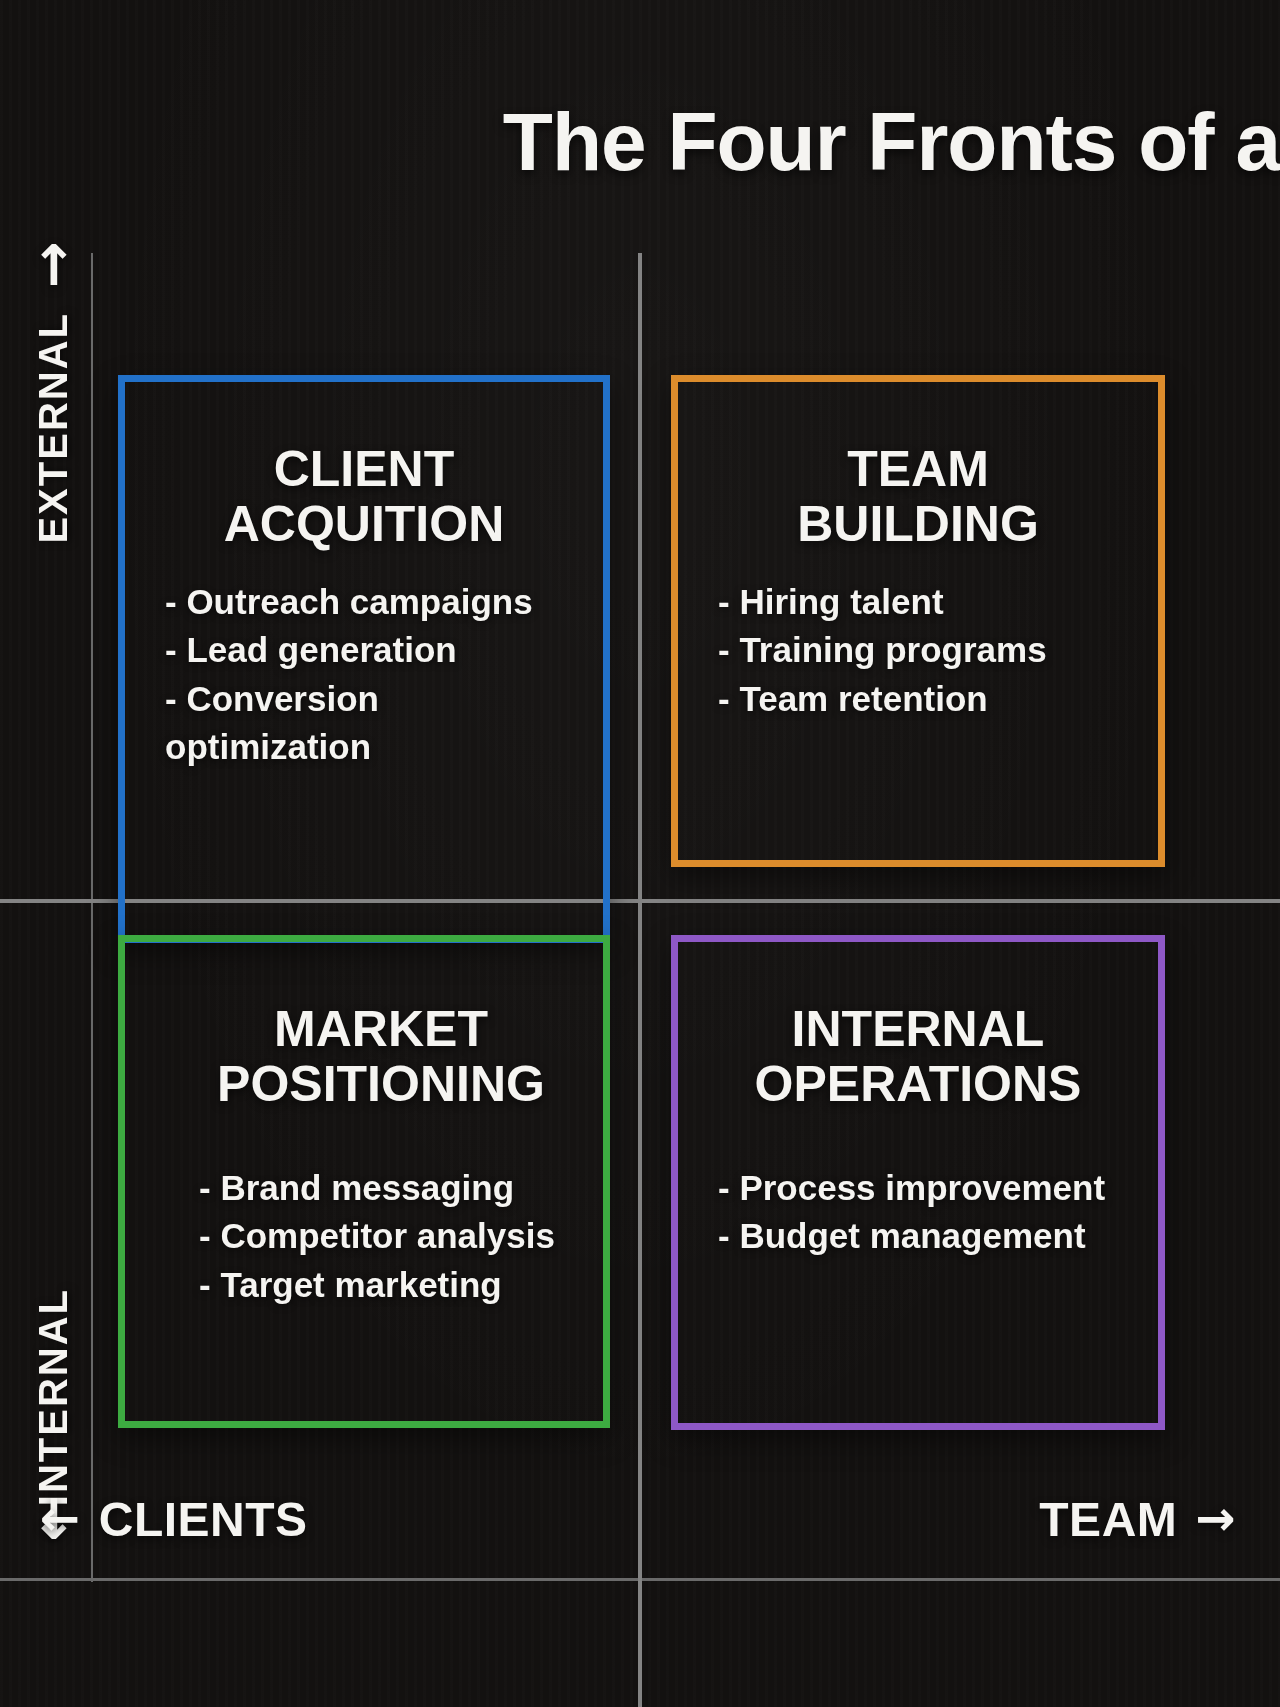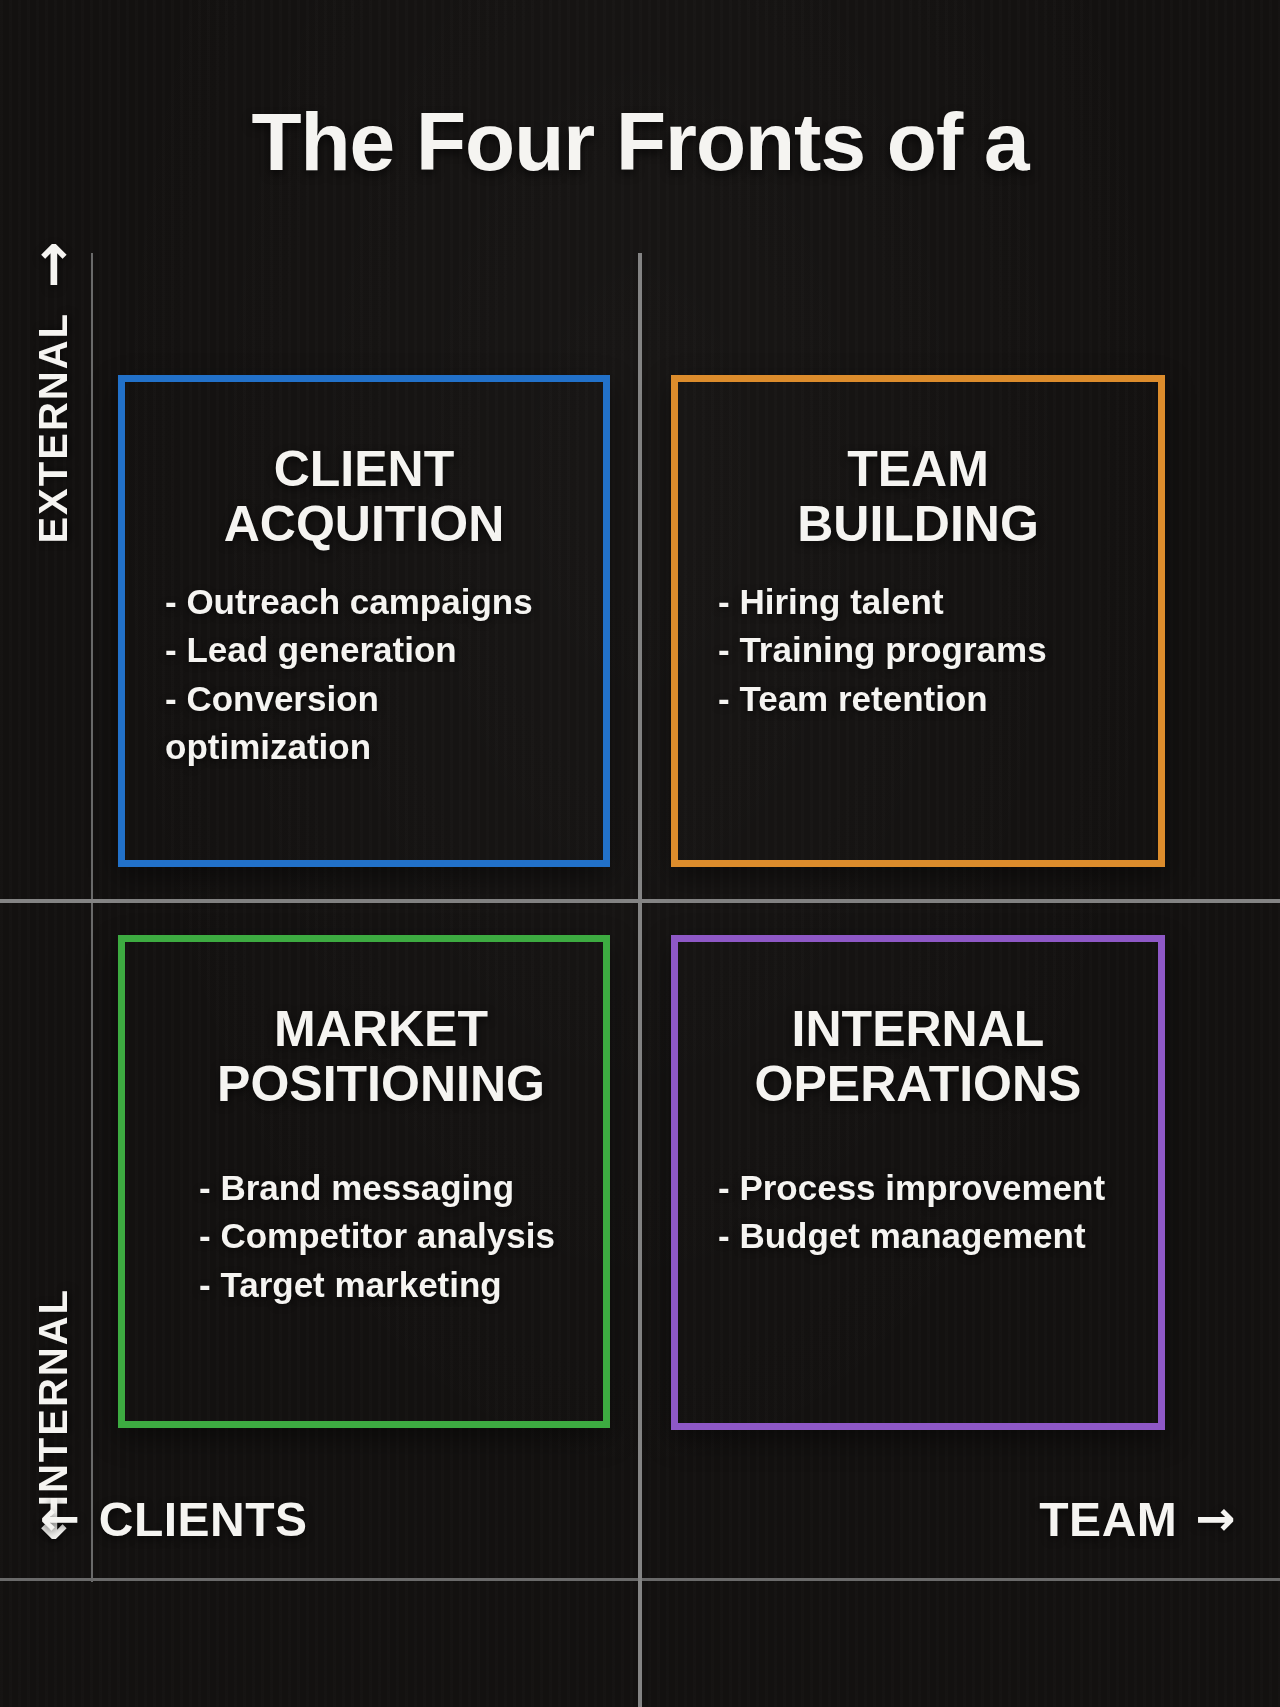--- a/index.html
+++ b/index.html
@@ -9,21 +9,21 @@
     overflow:hidden;
     background:#131110;
     background-image:
       radial-gradient(ellipse at 50% 28%, rgba(255,255,255,0.025), rgba(0,0,0,0) 62%),
       repeating-linear-gradient(90deg, rgba(255,255,255,0.012) 0 3px, rgba(0,0,0,0.015) 3px 9px);
     font-family:"Liberation Sans", sans-serif;
     color:#f5f4f1;
   }
   .title{
     position:absolute; top:44px; left:0; width:1280px;
-    text-align:center; font-weight:700; font-size:82px; line-height:1.06;
+    text-align:right; font-weight:700; font-size:82px; line-height:1.06;
     letter-spacing:-1px;
     text-shadow:0 4px 10px rgba(0,0,0,.6);
   }
   
   .line{position:absolute;}
   .v-axis-line{left:91px; top:253px; width:2px; height:1329px;}
   .h-axis-line{left:0; top:1578px; width:1280px; height:3px;}
   .v-divider{left:638px; top:253px; width:4px; height:1454px;}
   .h-divider{left:0; top:899px; width:1280px; height:4px;}
 
@@ -46,21 +46,21 @@
   .varrow-up{left:26px; top:238px;}
   .varrow-down{left:26px; top:1492px;}
 
   
   .quad{
     position:absolute; box-sizing:border-box;
     border:7px solid #fff;
     display:flex; flex-direction:column;
     box-shadow:0 10px 26px rgba(0,0,0,.45);
   }
-  .quad-tl{left:118px; top:375px; width:492px; height:492px;}
+  .quad-tl{left:118px; top:375px; width:492px; height:568px;}
   .quad-tr{left:671px; top:375px; width:494px; height:492px;}
   .quad-bl{left:118px; top:935px; width:492px; height:493px;padding-left:34px;}
   .quad-br{left:671px; top:935px; width:494px; height:495px;}
   .quad-title{
     margin:60px 10px 0 10px; text-align:center;
     font-weight:700; font-size:50px; line-height:1.1; letter-spacing:0;
     text-shadow:0 3px 9px rgba(0,0,0,.6);
   }
   .quad-list{
     margin:26px 0 0 0; padding:0 14px 0 40px; list-style:none;

